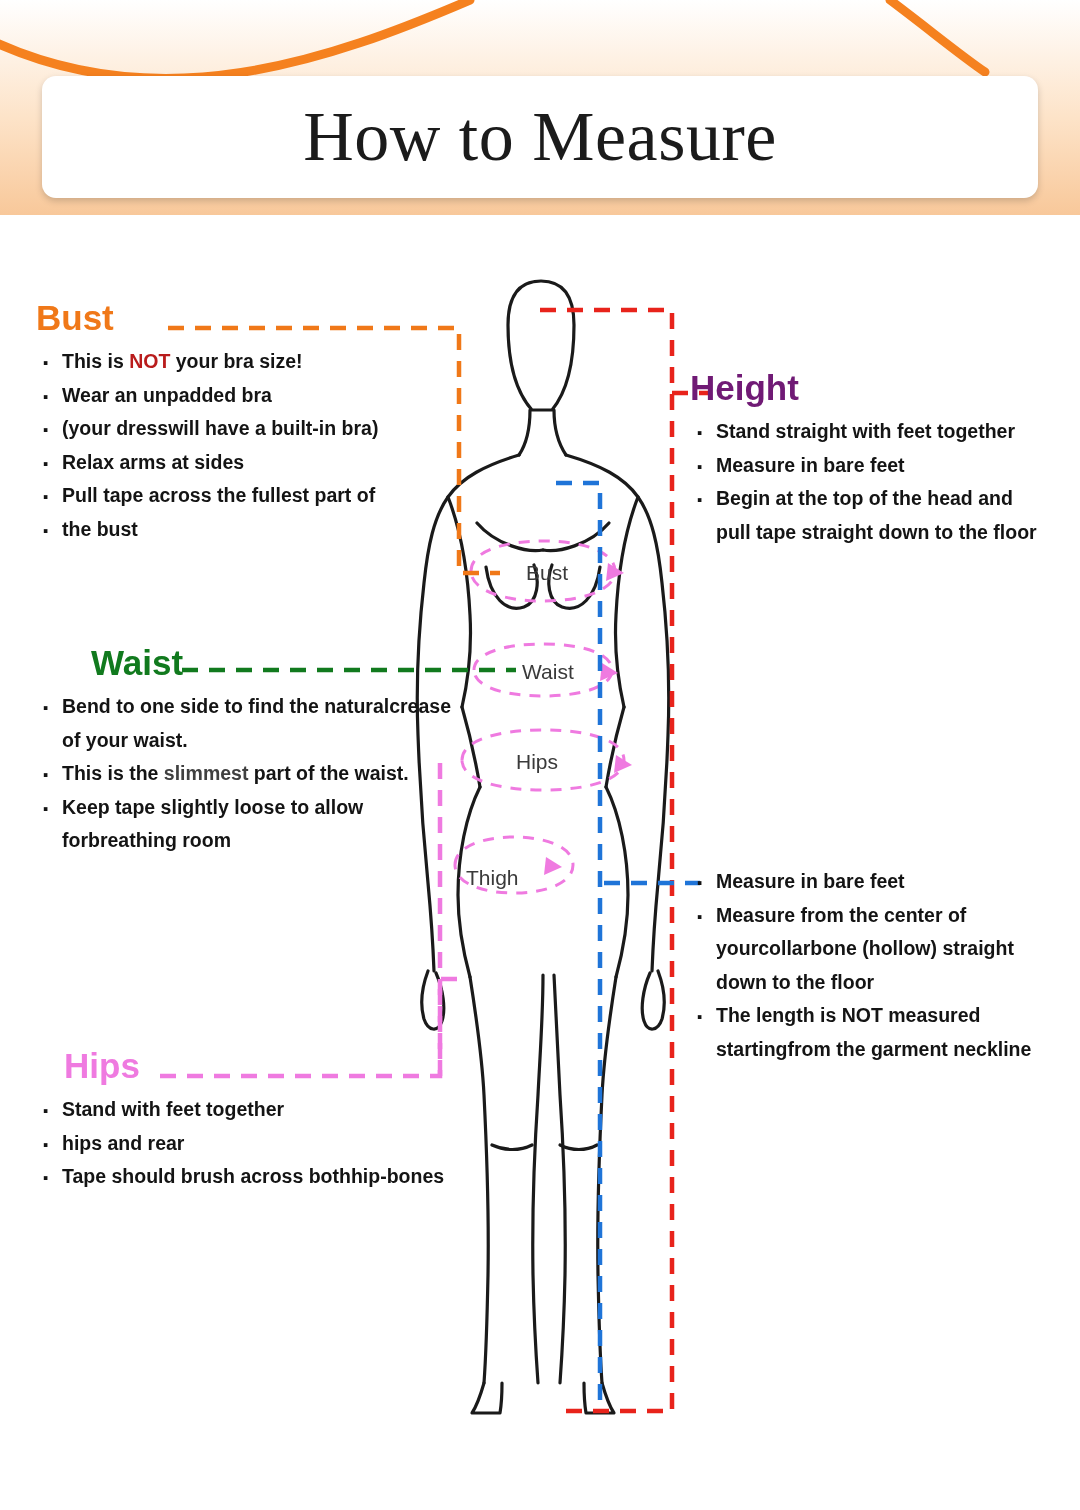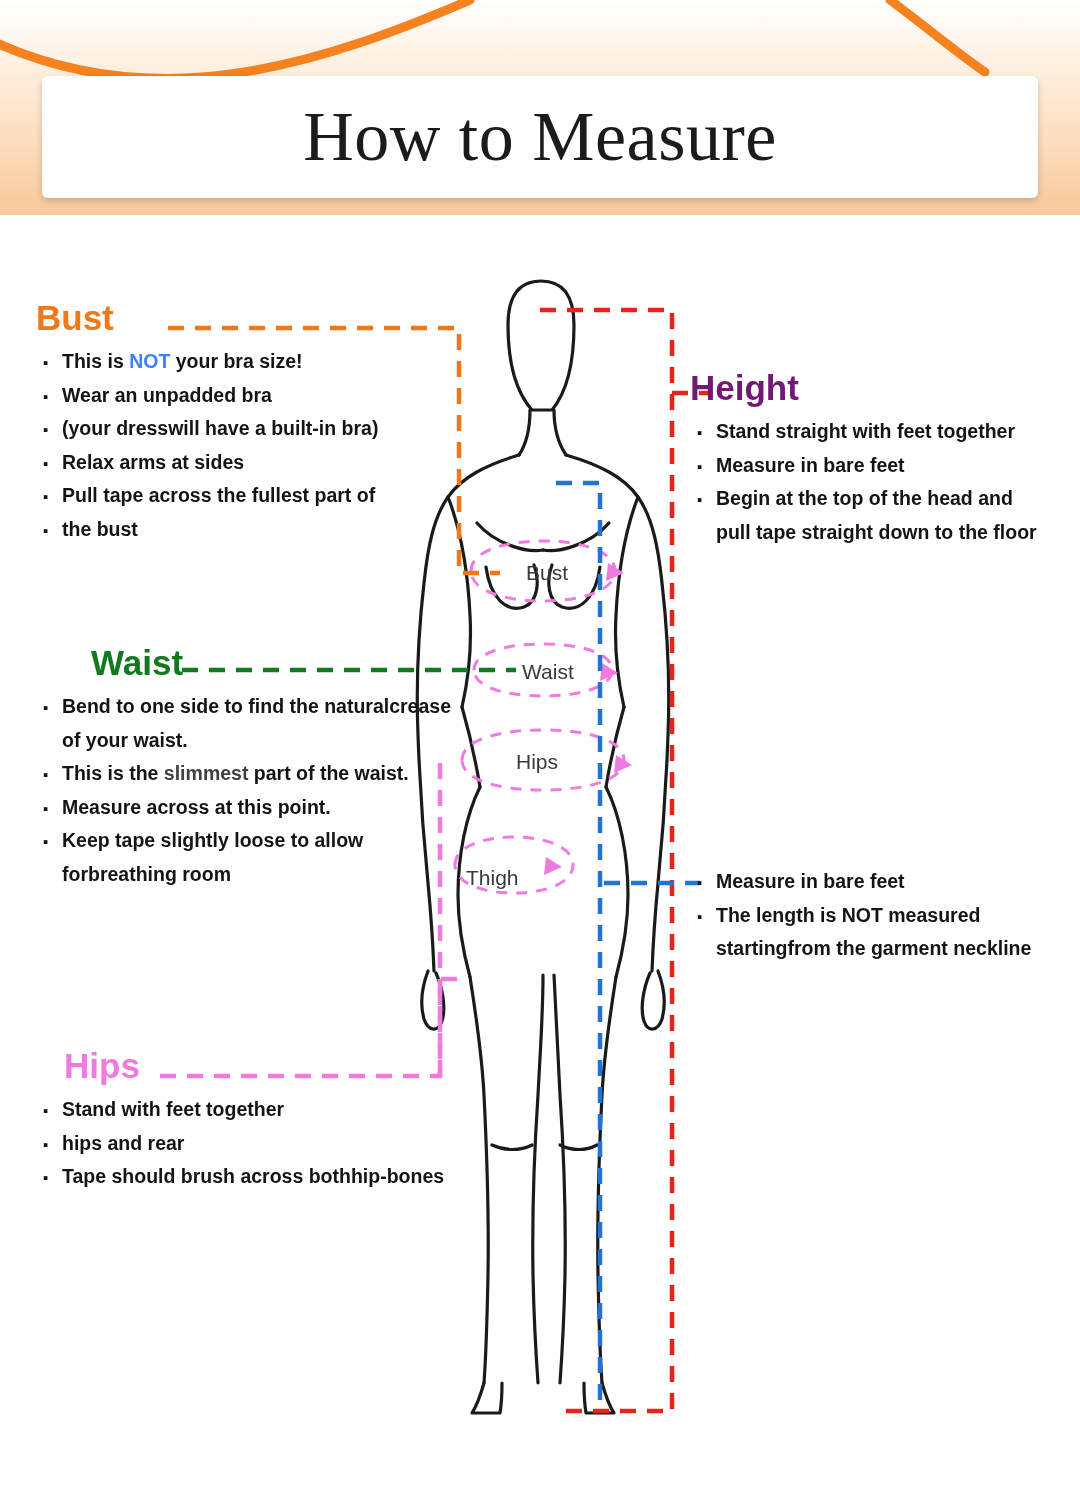--- a/index.html
+++ b/index.html
@@ -25,21 +25,21 @@
   .header-swoosh {
     position: absolute;
     left: 0; top: 0;
     width: 1080px; height: 215px;
   }
   .title-card {
     position: absolute;
     left: 42px; top: 76px;
     width: 996px; height: 122px;
     background: #ffffff;
-    border-radius: 6px;
+    border-radius: 14px;
     box-shadow: 0 3px 7px rgba(0,0,0,0.18);
     display: flex;
     align-items: center;
     justify-content: center;
   }
   .title-card h1 {
     margin: 0;
     font-family: "Liberation Serif", serif;
     font-weight: 400;
     font-size: 70px;
@@ -68,21 +68,21 @@
     line-height: 1.72;
   }
   ul.bullets li:before {
     content: "\00B7";
     position: absolute;
     left: 6px;
     top: -4px;
     font-size: 26px;
     color: #141414;
   }
-  .hl-red { color: #3b82f6; }
+  .hl-red { color: #b91c1c; }
   .hl-crimson { color: #404040; }
 
   
   .blk-bust { position: absolute; left: 36px; top: 300px; width: 430px; }
   .blk-bust .section-heading { color: #f07818; }
   .blk-waist { position: absolute; left: 36px; top: 645px; width: 430px; }
   .blk-waist .section-heading { color: #117a1e; margin-left: 55px; }
   .blk-hips { position: absolute; left: 36px; top: 1048px; width: 450px; }
   .blk-hips .section-heading { color: #ef7ae0; margin-left: 28px; }
 
@@ -222,21 +222,20 @@
     <li>Pull tape across the fullest part of</li>
     <li>the bust</li>
   </ul>
 </div>
 
 <div class="blk-waist">
   <div class="section-heading">Waist</div>
   <ul class="bullets">
     <li>Bend to one side to find the naturalcrease of your waist.</li>
     <li>This is the <span class="hl-crimson">slimmest</span> part of the waist.</li>
-    <li>Measure across at this point.</li>
     <li>Keep tape slightly loose to allow forbreathing room</li>
   </ul>
 </div>
 
 <div class="blk-hips">
   <div class="section-heading">Hips</div>
   <ul class="bullets">
     <li>Stand with feet together</li>
     <li>hips and rear</li>
     <li>Tape should brush across bothhip-bones</li>
@@ -248,15 +247,16 @@
   <ul class="bullets">
     <li>Stand straight with feet together</li>
     <li>Measure in bare feet</li>
     <li>Begin at the top of the head and pull tape straight down to the floor</li>
   </ul>
 </div>
 
 <div class="blk-hollow">
   <ul class="bullets">
     <li>Measure in bare feet</li>
+    <li>Measure from the center of yourcollarbone (hollow) straight down to the floor</li>
     <li>The length is NOT measured startingfrom the garment neckline</li>
   </ul>
 </div>
 
 </body></html>

